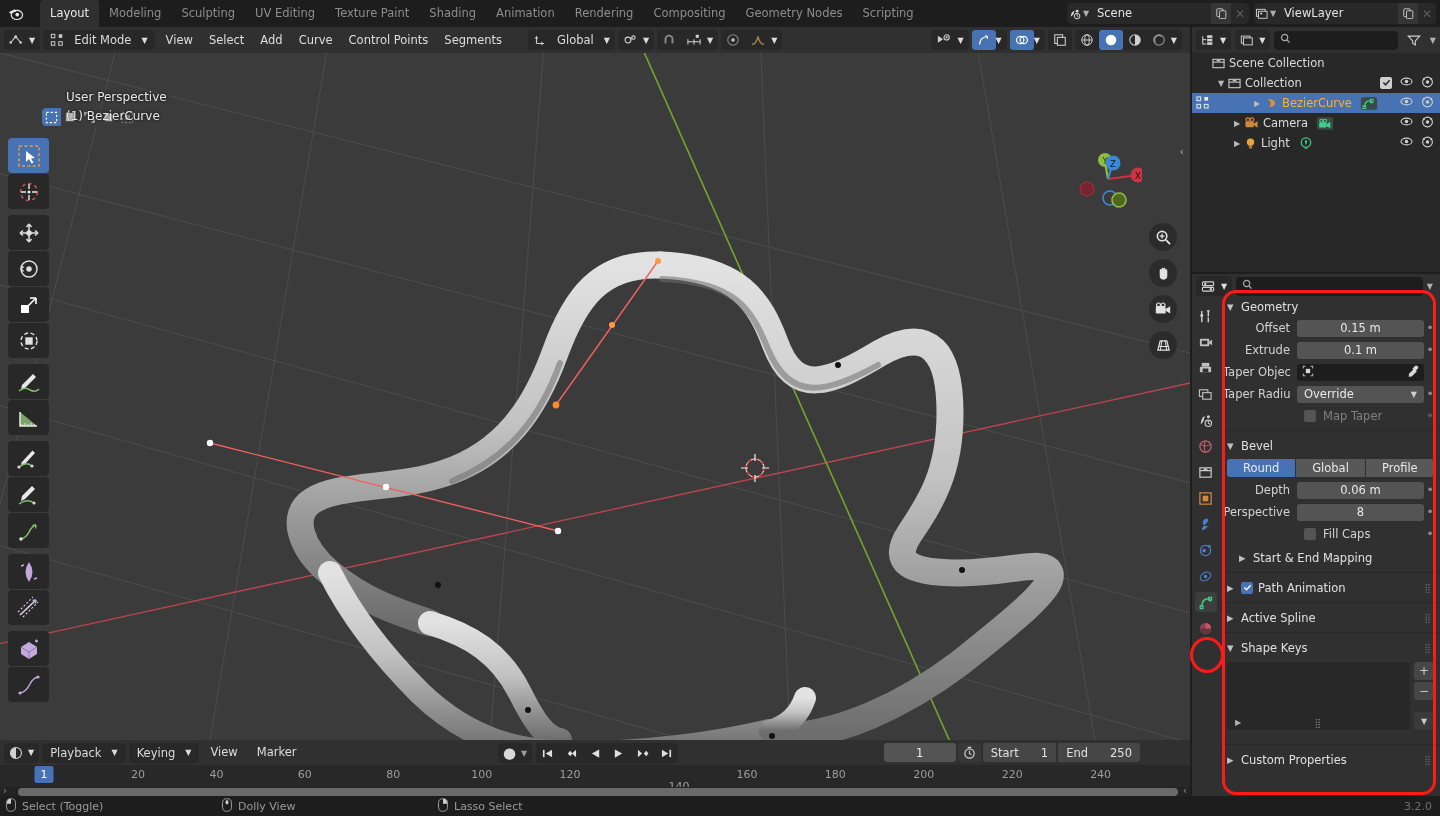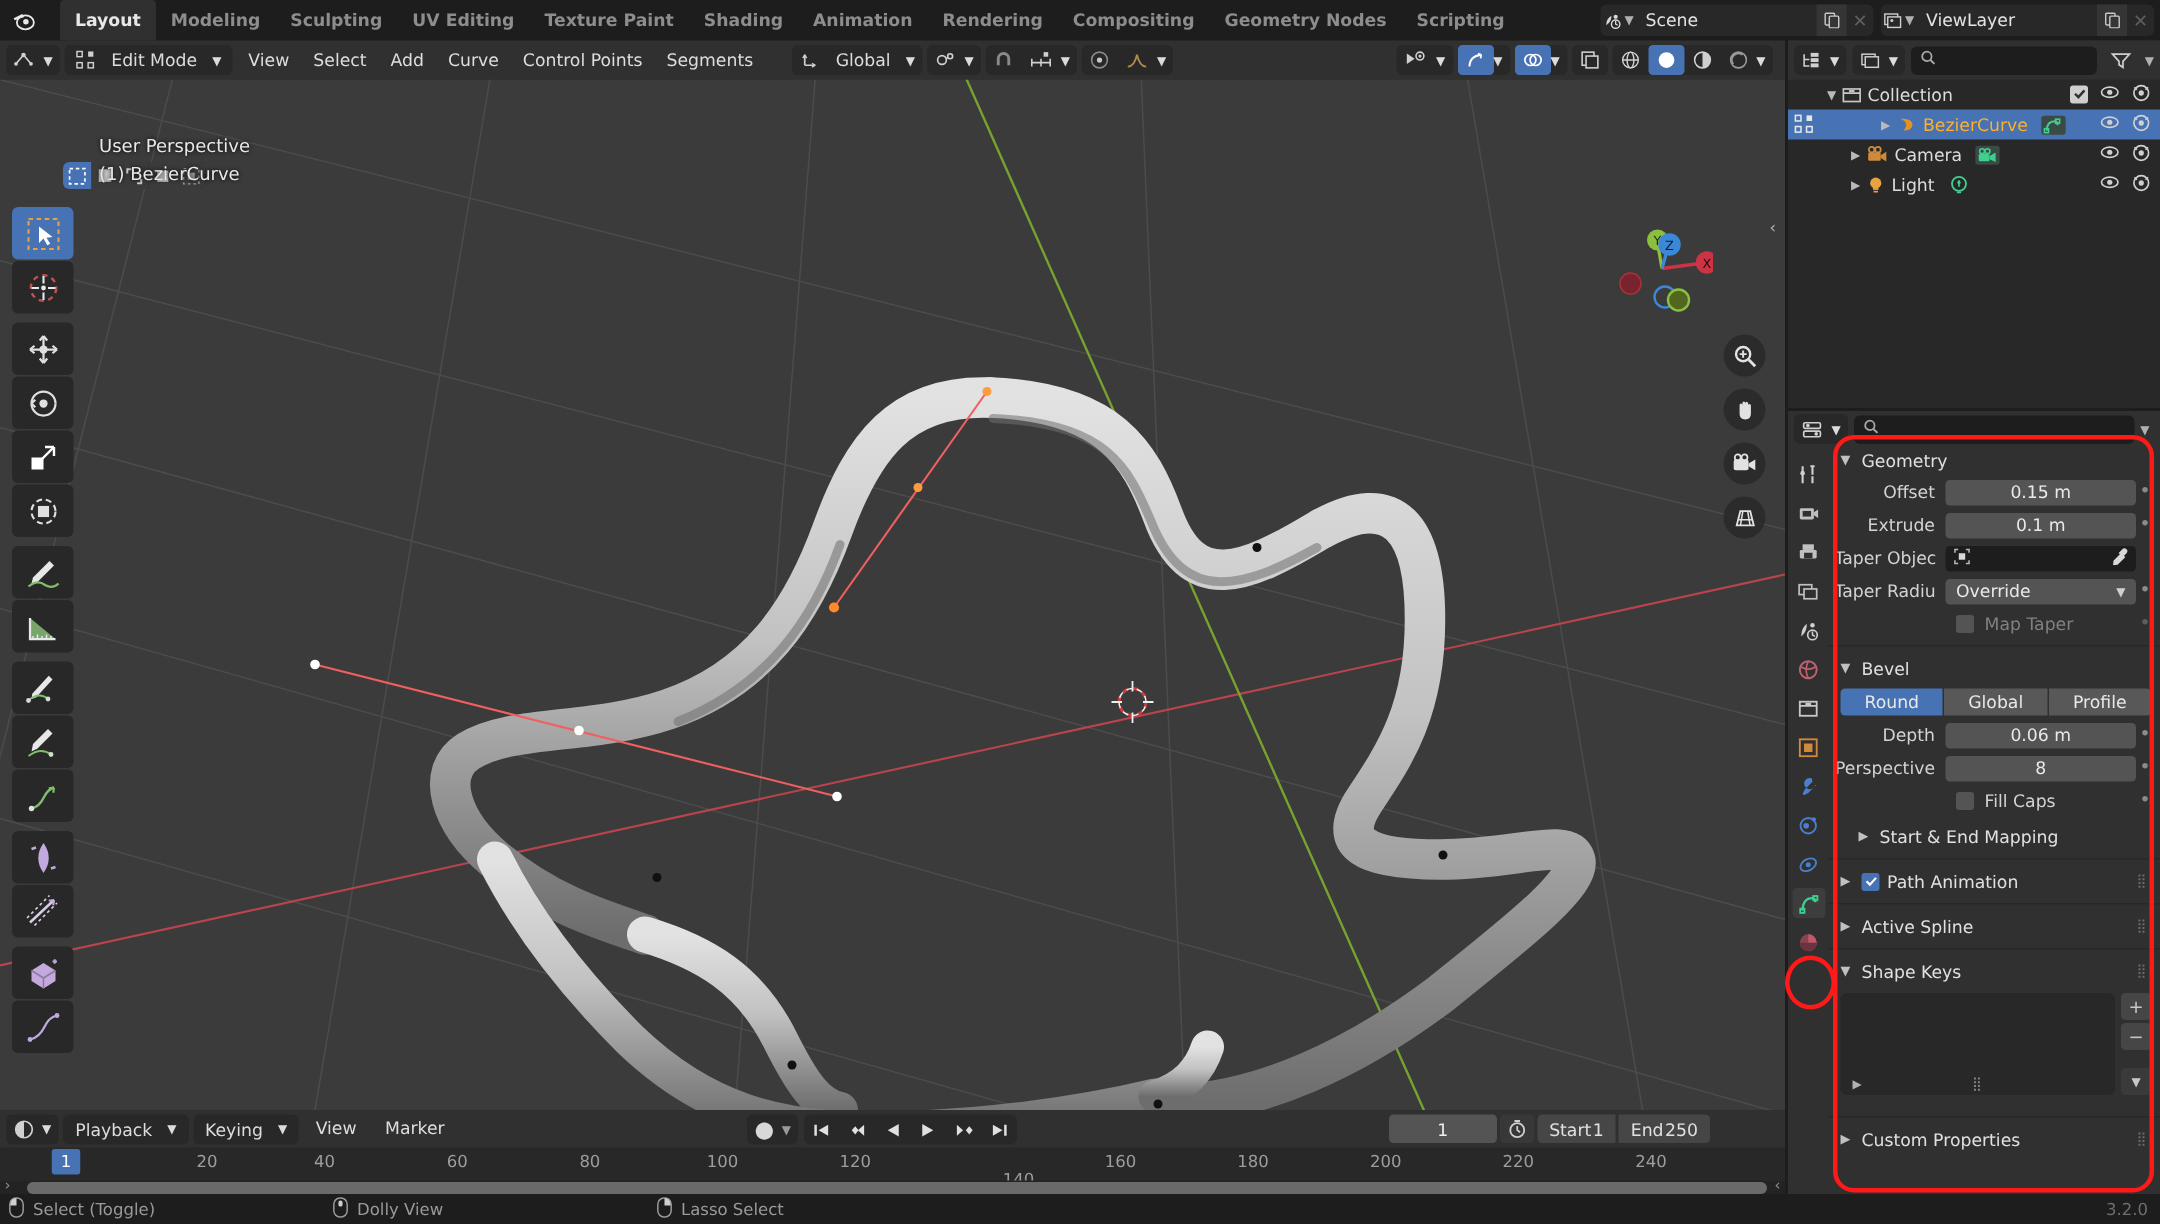--- a/index.html
+++ b/index.html
@@ -6,21 +6,21 @@
   html,body { width:1440px; height:816px; overflow:hidden; background:#1d1d1d;
     font-family:"DejaVu Sans", sans-serif; font-size:11.5px; color:#e5e5e5; }
   .app { position:relative; width:1440px; height:816px; }
 
   
   .topbar { position:absolute; left:0; top:0; width:1440px; height:27px;
     background:#1d1d1d; display:flex; align-items:center; }
   .blender-logo { width:30px; display:flex; justify-content:center; align-items:center; }
   .menu-item { padding:0 11px; line-height:27px; color:#e0e0e0; font-size:11.5px; cursor:default; }
   .ws-tabs { display:flex; align-items:center; margin-left:10px; height:27px; }
-  .ws-tab { padding:4px 10px; color:#8d8d8d; font-size:11.5px; border-radius:3px 3px 0 0; line-height:19px;font-weight:bold;}
+  .ws-tab { padding:4px 10px; color:#8d8d8d; font-size:11.5px; border-radius:3px 3px 0 0; line-height:19px;}
   .ws-tab.active { background:#303030; color:#e8e8e8; }
   .topright { position:absolute; right:4px; top:3px; display:flex; align-items:center; gap:5px; }
   .pill { display:flex; align-items:center; background:#282828; border-radius:4px; height:21px; }
   .pill .icobx { width:26px; display:flex; align-items:center; justify-content:center; gap:1px;}
   .pill .chev { font-size:8px; color:#b0b0b0; margin-right:3px;}
   .pill .txt { padding:0 8px 0 4px; font-size:11.5px; color:#e3e3e3; min-width:118px; line-height:21px;}
   .pill .btn2 { width:20px; height:21px; display:flex;align-items:center;justify-content:center;
     background:#353535; color:#c8c8c8; font-size:11px;}
   .pill .btnx { width:18px; height:21px; display:flex;align-items:center;justify-content:center;
     color:#5e5e5e; font-size:12px;}
@@ -126,21 +126,21 @@
     background:#282828; }
   .tick { position:absolute; top:3px; font-size:11px; color:#9d9d9d; transform:translateX(-50%);}
   .playhead { position:absolute; top:1px; height:17px; background:#4772b3; border-radius:2px;
     display:flex; align-items:center; justify-content:center; color:#fff; font-size:11px;
     padding:0 6px; transform:translateX(-50%);}
   .tl-scroll { position:absolute; left:0; top:47px; width:1190px; height:10px; background:#232323;}
   .tl-bar { position:absolute; left:18px; top:1px; width:1160px; height:8px;
     background:#6a6a6a; border-radius:4px;}
   .numfield { height:19px; background:#545454; border-radius:3px; display:flex;
     align-items:center; justify-content:center; font-size:11.5px; color:#eee; }
-  .sefield { height:19px; background:#464646; display:flex; align-items:center; gap:1px;
+  .sefield { height:19px; background:#464646; display:flex; align-items:center; gap:22px;
     padding:0 8px; font-size:11.5px; color:#e0e0e0;}
 
   
   .statusbar { position:absolute; left:0; top:796px; width:1440px; height:20px;
     background:#1d1d1d; display:flex; align-items:center; padding-left:6px; gap:0;}
   .st-item { display:flex; align-items:center; gap:6px; color:#9a9a9a; font-size:11px; }
   .version { position:absolute; right:8px; color:#6e6e6e; font-size:11px; }
 
   
   .annot { position:absolute; border:3.5px solid #ff1a1a; border-radius:14px;
@@ -666,20 +666,32 @@
         <span style="font-size:11px;color:#9a9a9a;"></span>
       </div>
       <div class="hbtn">
         <svg width="14" height="13" viewBox="0 0 16 14">
             <path d="M1.5 2 L14.5 2 L9.5 7.5 L9.5 12 L6.5 10 L6.5 7.5 Z" fill="none" stroke="#cfcfcf" stroke-width="1.3"></path>
           </svg>
       </div>
       <div style="font-size:8px;color:#b0b0b0;">▼</div>
     </div>
     <div id="ol-rows">
+        <div class="ol-row">
+          <span style="display:inline-block;width:0px"></span>
+          <span class="tri"></span>
+          <span style="display:inline-flex;align-items:center;">
+            <svg width="13" height="13" viewBox="0 0 14 14">
+              <rect x="1" y="2.5" width="12" height="9" fill="none" stroke="#c8c8c8" stroke-width="1.2"></rect>
+              <path d="M1 5.5 L13 5.5" stroke="#c8c8c8" stroke-width="1.2"></path>
+              <rect x="5" y="3.3" width="4" height="1.4" fill="#c8c8c8"></rect>
+            </svg>
+          </span>
+          <span class="ol-label">Scene Collection</span>
+        </div>
         <div class="ol-row">
           <span style="display:inline-block;width:16px"></span>
           <span class="tri">▼</span>
           <span style="display:inline-flex;align-items:center;">
             <svg width="13" height="13" viewBox="0 0 14 14">
               <rect x="1" y="2.5" width="12" height="9" fill="none" stroke="#c8c8c8" stroke-width="1.2"></rect>
               <path d="M1 5.5 L13 5.5" stroke="#c8c8c8" stroke-width="1.2"></path>
               <rect x="5" y="3.3" width="4" height="1.4" fill="#c8c8c8"></rect>
             </svg>
           </span>

